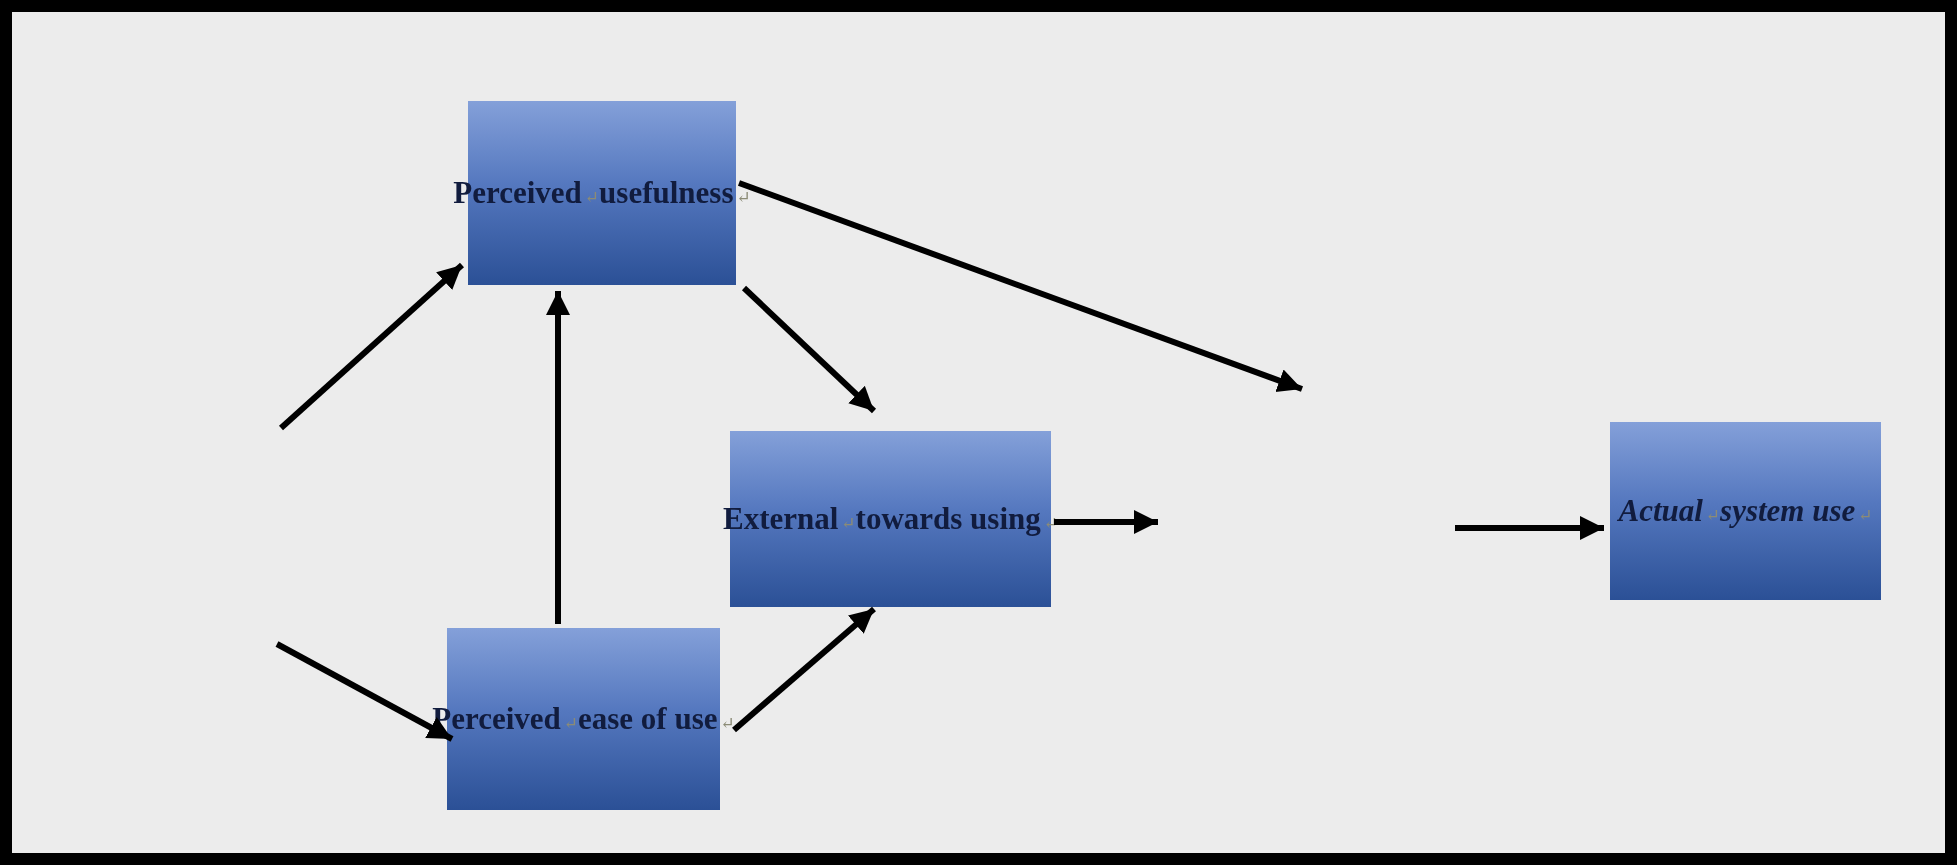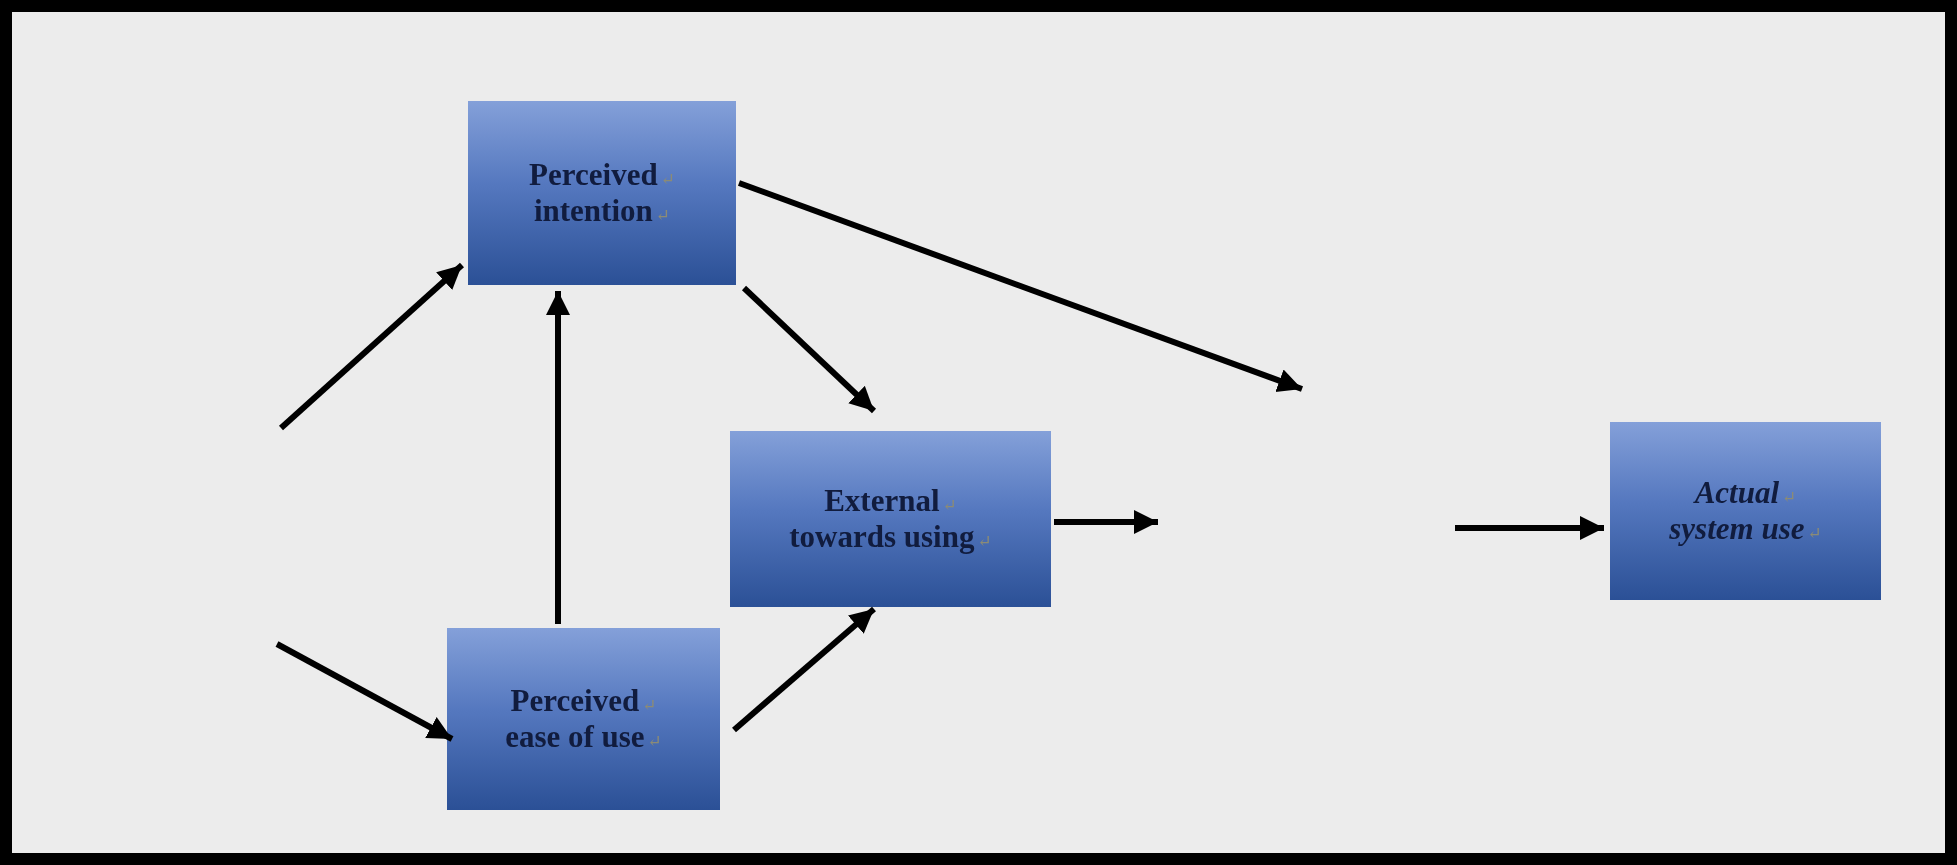--- a/index.html
+++ b/index.html
@@ -18,21 +18,21 @@
   #frame {
     position: absolute;
     inset: 0;
     border: 12px solid #000000;
     pointer-events: none;
     z-index: 5;
   }
   .node {
     position: absolute;
     display: flex;
-    flex-direction: column;
+    flex-direction: row;
     align-items: center;
     justify-content: center;
     background: linear-gradient(180deg, #84a0d9 0%, #5578bf 45%, #2b5096 100%);
     color: #111c3e;
     font-weight: bold;
     font-size: 31px;
     text-align: left;
     z-index: 2;
   }
   .line { white-space: nowrap; }
@@ -62,21 +62,21 @@
 </head>
 <body>
 
 <div id="canvas">
 
   <div id="frame"></div>
 
 
   <div class="node" id="n-usefulness">
     <div class="line"><span>Perceived</span><span class="mark">↵</span></div>
-    <div class="line"><span>intention</span><span class="mark">↵</span></div>
+    <div class="line"><span>usefulness</span><span class="mark">↵</span></div>
   </div>
 
   <div class="node" id="n-ease">
     <div class="line"><span>Perceived</span><span class="mark">↵</span></div>
     <div class="line"><span>ease of use</span><span class="mark">↵</span></div>
   </div>
 
   <div class="node" id="n-attitude">
     <div class="line"><span>External</span><span class="mark">↵</span></div>
     <div class="line"><span>towards using</span><span class="mark">↵</span></div>

